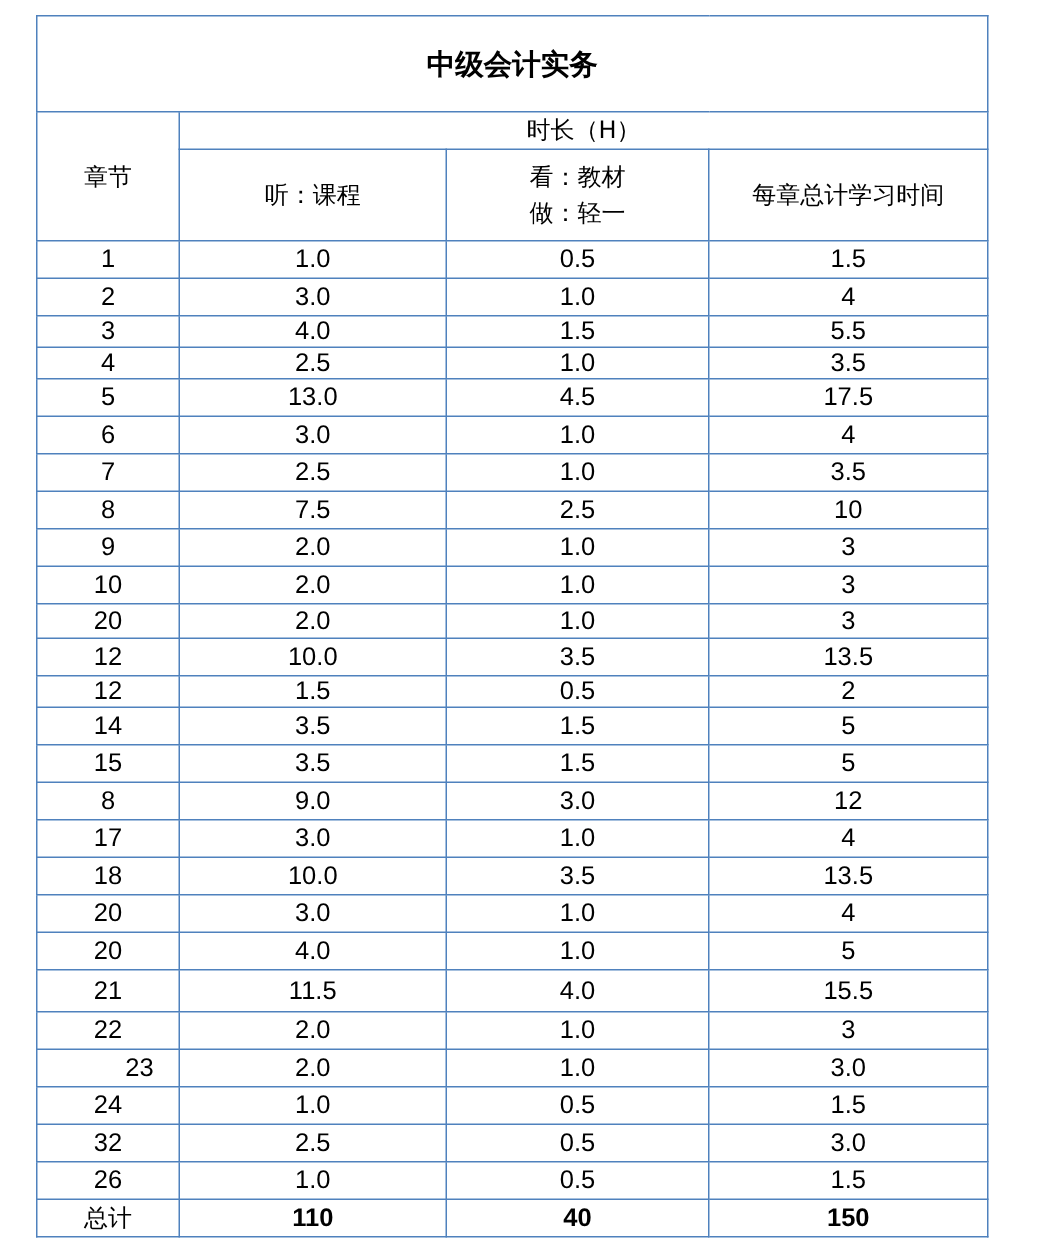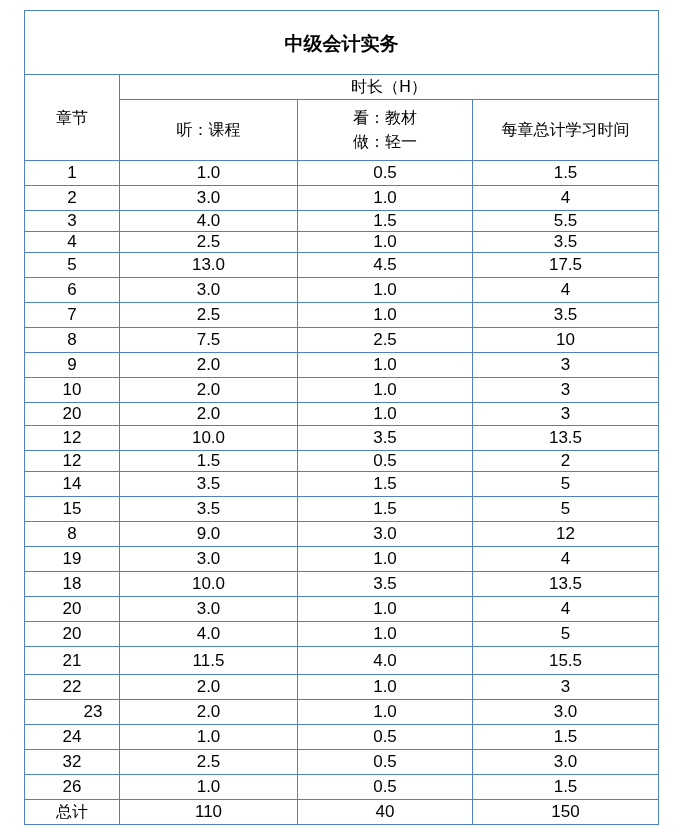--- a/index.html
+++ b/index.html
@@ -35,21 +35,21 @@
   }
   .title-cell {
     font-size: 19px !important;
     font-weight: bold;
     height: 63px;
   }
   .dur-cell { height: 24px; }
   .sub-cell { height: 60px; line-height: 24px !important; }
   .sub-cell .line { display: block; }
   .num { font-family: "Liberation Sans", "DejaVu Sans", sans-serif; font-size: 17px !important; }
-  .total-row td.val { font-weight: normal; }
+  .total-row td.val { font-weight: bold; }
   col.c1 { width: 95px; }
   col.c2 { width: 178px; }
   col.c3 { width: 175px; }
   col.c4 { width: 186px; }
 </style>
 </head>
 <body>
 
 <table class="sheet">
   <colgroup>
@@ -164,21 +164,21 @@
         <td class="num" style="height: 24px;">1.5</td>
         <td class="num" style="height: 24px;">5</td>
       </tr>
       <tr>
         <td class="num" style="height: 24px;">8</td>
         <td class="num" style="height: 24px;">9.0</td>
         <td class="num" style="height: 24px;">3.0</td>
         <td class="num" style="height: 24px;">12</td>
       </tr>
       <tr>
-        <td class="num" style="height: 24px;">19</td>
+        <td class="num" style="height: 24px;">17</td>
         <td class="num" style="height: 24px;">3.0</td>
         <td class="num" style="height: 24px;">1.0</td>
         <td class="num" style="height: 24px;">4</td>
       </tr>
       <tr>
         <td class="num" style="height: 24px;">18</td>
         <td class="num" style="height: 24px;">10.0</td>
         <td class="num" style="height: 24px;">3.5</td>
         <td class="num" style="height: 24px;">13.5</td>
       </tr>

